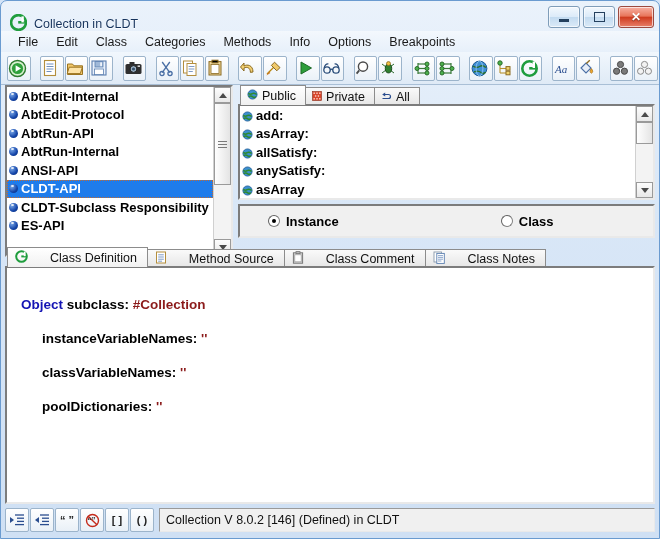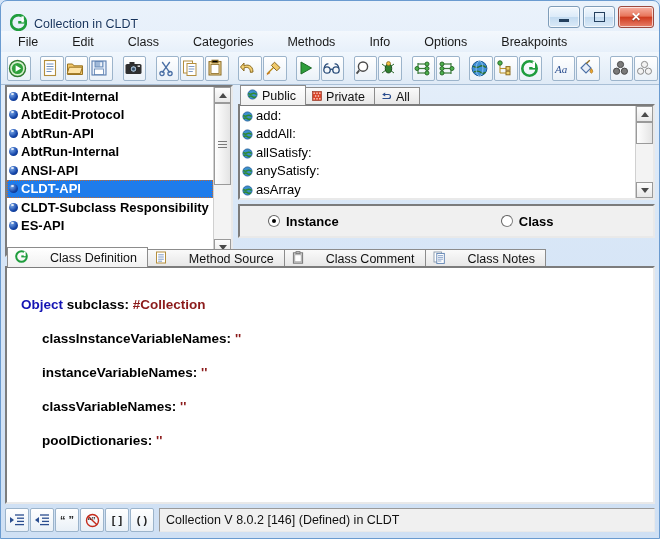--- a/index.html
+++ b/index.html
@@ -43,21 +43,21 @@
     border:1px solid #9c4a40;
     background:linear-gradient(to bottom,#f7b2a4 0%,#e8765c 45%,#cf3c20 52%,#e8806a 100%);
   }
   .wbtn .glyph{font-size:11px;color:#24405e;line-height:1;font-family:"Liberation Sans",sans-serif;}
   .wbtn.close .glyph{color:#fff;font-weight:bold;font-size:12px;text-shadow:0 1px 1px rgba(0,0,0,.4);}
   .min-glyph{width:10px;height:3px;background:#24405e;margin-top:6px;}
   .max-glyph{width:9px;height:8px;border:1.6px solid #24405e;}
   
   .menubar{
     height:21px;display:flex;align-items:center;
-    padding-left:8px;gap:16px;
+    padding-left:8px;gap:0px;
     background:linear-gradient(to bottom,#f3f8fd,#e7f0fa);
   }
   .menu-item{
     font-size:12.5px;color:#1a1a1a;padding:1px 9px;white-space:nowrap;
   }
   
   .toolbar{
     height:32px;display:flex;align-items:center;
     padding-left:6px;
     background:linear-gradient(to bottom,#f1f7fd,#dfeaf6);
@@ -145,21 +145,21 @@
   }
   .meth-wrap{
     position:absolute;left:0;top:19px;right:0;bottom:0;
     box-sizing:border-box;display:flex;
     border:2px solid;border-color:#7c7c7c #e9e9e9 #e9e9e9 #7c7c7c;
     background:#fff;
   }
   .meth-list{flex:1 1 auto;overflow:hidden;background:#fff;}
   .meth-row{
     height:18.5px;display:flex;align-items:center;
-    padding-left:2px;font-size:13px;font-weight:normal;color:#000;white-space:nowrap;
+    padding-left:2px;font-size:13px;font-weight:bold;color:#000;white-space:nowrap;
   }
   .mico{width:11px;height:11px;flex:0 0 auto;margin-right:3px;}
   
   .radio-box{
     position:absolute;left:233px;top:119px;right:0;height:34px;
     box-sizing:border-box;
     border:2px solid;border-color:#7c7c7c #e9e9e9 #e9e9e9 #7c7c7c;
     background:#f0f0f0;
     display:flex;align-items:center;
   }
@@ -588,21 +588,21 @@
                   <path d="M1.6 7.6 q2.4 -1.3 4.2 .3 q1.4 1.2 3 -.4" fill="none" stroke="#2f8a2f" stroke-width="1.6"></path>
                 </svg></span>
             <span>add:</span>
           </div>
           <div class="meth-row">
             <span class="mico"><svg width="11" height="11" viewBox="0 0 11 11">
                   <circle cx="5.5" cy="5.5" r="4.6" fill="#3c8fd0" stroke="#1d5a94" stroke-width=".8"></circle>
                   <path d="M1.2 4.4 q2.4 1.6 4 .3 q1.8 -1.3 4.4 .8" fill="none" stroke="#2f8a2f" stroke-width="1.6"></path>
                   <path d="M1.6 7.6 q2.4 -1.3 4.2 .3 q1.4 1.2 3 -.4" fill="none" stroke="#2f8a2f" stroke-width="1.6"></path>
                 </svg></span>
-            <span>addAll:</span>
+            <span>asArray:</span>
           </div>
           <div class="meth-row">
             <span class="mico"><svg width="11" height="11" viewBox="0 0 11 11">
                   <circle cx="5.5" cy="5.5" r="4.6" fill="#3c8fd0" stroke="#1d5a94" stroke-width=".8"></circle>
                   <path d="M1.2 4.4 q2.4 1.6 4 .3 q1.8 -1.3 4.4 .8" fill="none" stroke="#2f8a2f" stroke-width="1.6"></path>
                   <path d="M1.6 7.6 q2.4 -1.3 4.2 .3 q1.4 1.2 3 -.4" fill="none" stroke="#2f8a2f" stroke-width="1.6"></path>
                 </svg></span>
             <span>allSatisfy:</span>
           </div>
           <div class="meth-row">
@@ -695,21 +695,20 @@
               </g>
             </svg>
         </span>
         <span>Class Notes</span>
       </div>
     </div>
 
     <div class="editor">
       <div class="code">
 <div><span class="k-blue">Object</span><span> subclass: </span><span class="k-red">#Collection</span></div>
-<div><span class="indent"></span><span>classInstanceVariableNames: </span><span class="k-red">''</span></div>
 <div><span class="indent"></span><span>instanceVariableNames: </span><span class="k-red">''</span></div>
 <div><span class="indent"></span><span>classVariableNames: </span><span class="k-red">''</span></div>
 <div><span class="indent"></span><span>poolDictionaries: </span><span class="k-red">''</span></div>
       </div>
     </div>
   </div>
 
   <div class="statusbar">
     <div class="sb-btns">
       <div class="sb-btn">

